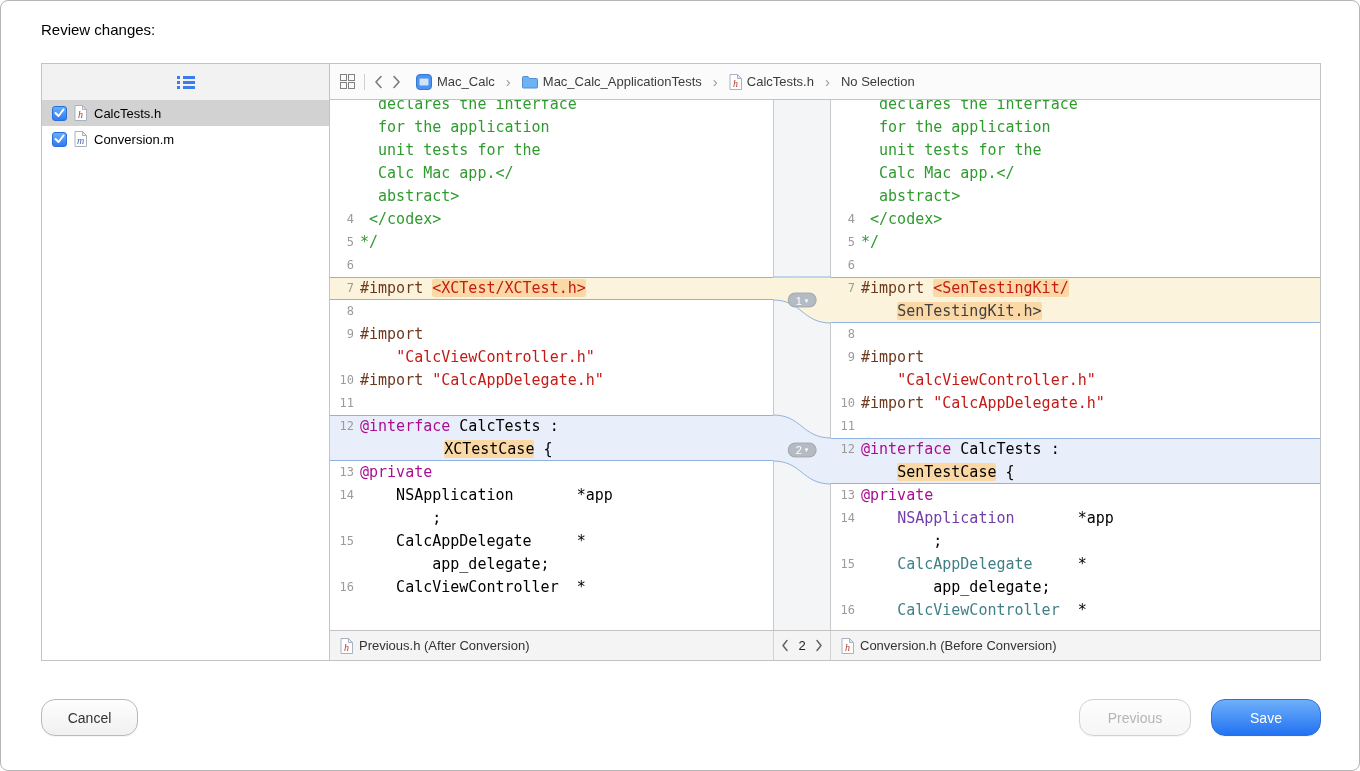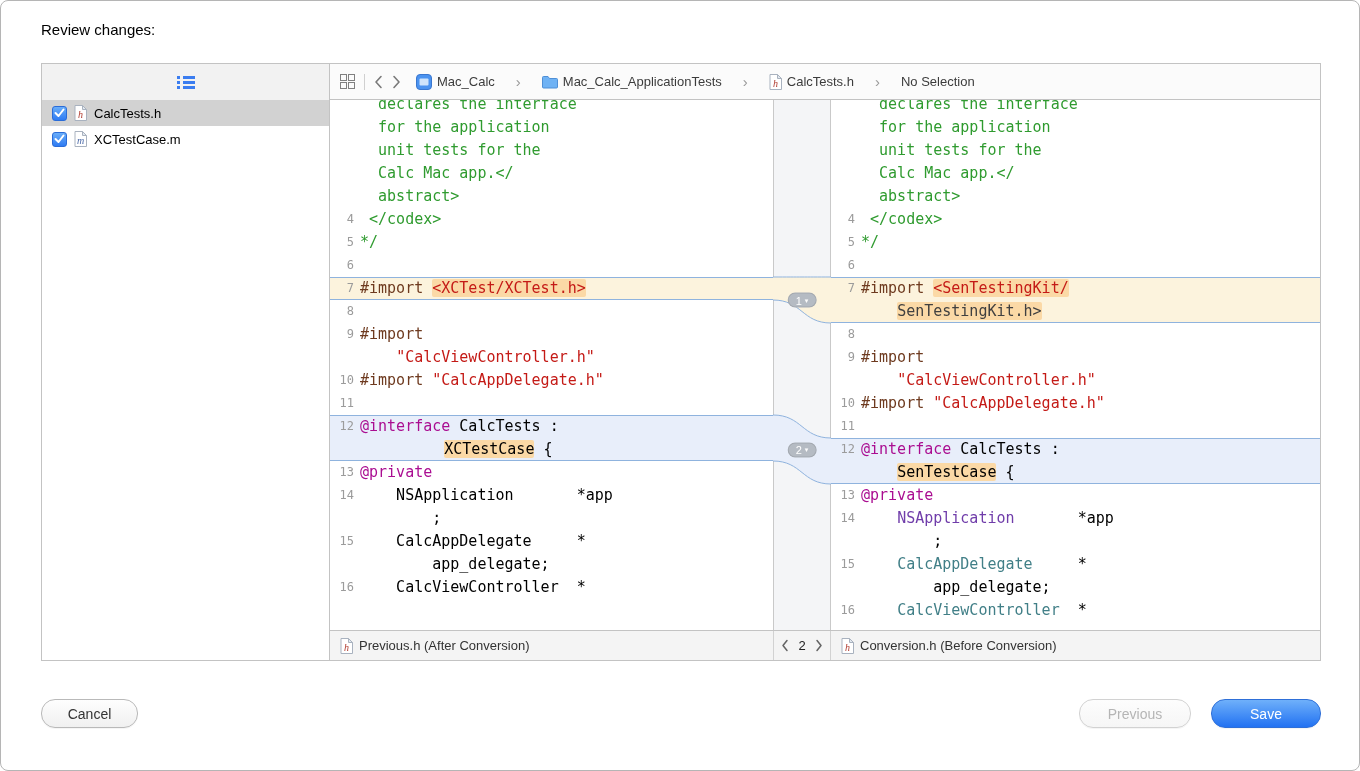--- a/index.html
+++ b/index.html
@@ -15,21 +15,21 @@
   .file-list { flex:1; }
   .file-row { height:26px; display:flex; align-items:center; gap:7px; padding:0 10px; font-size:13px; color:#000; }
   .file-row.selected { background:#d2d2d2; }
   .checkbox { width:15px; height:15px; border-radius:3px; background:linear-gradient(#6aaef9,#2e7bf3); border:1px solid #2a6cd8; display:flex; align-items:center; justify-content:center; flex:none; }
 
   
   .editor { flex:1; display:flex; flex-direction:column; min-width:0; }
   .jumpbar { height:36px; border-bottom:1px solid #c3c3c3; background:#fbfbfb; display:flex; align-items:center; font-size:13px; color:#3c3c3c; padding:0 10px; gap:9px; }
   .jb-btn { display:flex; align-items:center; justify-content:center; }
   .jb-divider { width:1px; height:16px; background:#d0d0d0; }
-  .breadcrumb { display:flex; align-items:center; gap:19px; margin-left:6px; }
+  .breadcrumb { display:flex; align-items:center; gap:9px; margin-left:6px; }
   .crumb { display:flex; align-items:center; gap:5px; }
   .crumb-sep { color:#9a9a9a; font-size:15px; margin:0 2px; }
 
   
   .code-region { flex:1; display:flex; overflow:hidden; position:relative; background:#fff; }
   .pane { overflow:hidden; position:relative; background:#fff; }
   .pane-left { width:443px; flex:none; }
   .pane-right { flex:1; }
   .gutter { width:58px; flex:none; position:relative; background:#f4f5f7;
             box-shadow: inset 1px 0 0 #c9c9c9, inset -1px 0 0 #c9c9c9; }
@@ -47,21 +47,21 @@
   
   .filebar { height:30px; border-top:1px solid #c3c3c3; background:#f4f4f4; display:flex; align-items:center; font-size:13px; color:#333; }
   .fb-left { width:443px; flex:none; display:flex; gap:6px; padding:0 10px; align-items:center; height:100%; }
   .fb-nav { width:58px; flex:none; display:flex; align-items:center; justify-content:space-between; padding:0 7px; height:100%;
             border-left:1px solid #d2d2d2; border-right:1px solid #d2d2d2; }
   .fb-count { font-size:13px; color:#222; }
   .fb-right { flex:1; display:flex; gap:6px; padding:0 10px; align-items:center; height:100%; }
   .fb-icon, .fb-chev { display:flex; align-items:center; }
 
   
-  .btn { position:absolute; top:698px; height:29px; border-radius:14px; font-size:14px;
+  .btn { position:absolute; top:698px; height:37px; border-radius:14px; font-size:14px;
          display:flex; align-items:center; justify-content:center;
          border:1px solid #b9b9b9; background:linear-gradient(#fefefe,#f0f0f0); color:#333;
          box-shadow:0 1px 0 rgba(0,0,0,0.04); }
   .btn-cancel { left:40px; width:97px; }
   .btn-previous { left:1078px; width:112px; color:#b5b5b5; border-color:#d2d2d2; background:linear-gradient(#fdfdfd,#f6f6f6); }
   .btn-save { left:1210px; width:110px; background:linear-gradient(#6fb0fa,#2272f2); border-color:#2e6fd8; color:#fff; }
 </style>
 </head>
 <body>
 
@@ -100,21 +100,21 @@
             <span class="checkbox">
               <svg width="11" height="10" viewBox="0 0 11 10">
                 <path d="M1.5 5 L4.5 8 L9.5 1.5" fill="none" stroke="#fff" stroke-width="2" stroke-linecap="round" stroke-linejoin="round"></path>
               </svg>
             </span>
             <svg width="13" height="16" viewBox="0 0 13 16">
               <path d="M1 .5 H8.5 L12.5 4.5 V15.5 H1 Z" fill="#fff" stroke="#a9b2bf"></path>
               <path d="M8.5 .5 L8.5 4.5 H12.5 Z" fill="#e3e9f0" stroke="#a9b2bf"></path>
               <text x="6.5" y="13" text-anchor="middle" font-size="10" font-family="&quot;Liberation Serif&quot;,serif" font-style="italic" fill="#4a69a8">m</text>
             </svg>
-            <span class="file-label">XCTestCase.m</span>
+            <span class="file-label">Conversion.m</span>
           </div>
         </div>
     </div>
 
     <div class="editor">
       <div class="jumpbar">
         <span class="jb-btn">
             <svg width="15" height="15" viewBox="0 0 15 15">
               <rect x="0.5" y="0.5" width="6" height="6" fill="none" stroke="#808080"></rect>
               <rect x="8.5" y="0.5" width="6" height="6" fill="none" stroke="#808080"></rect>

